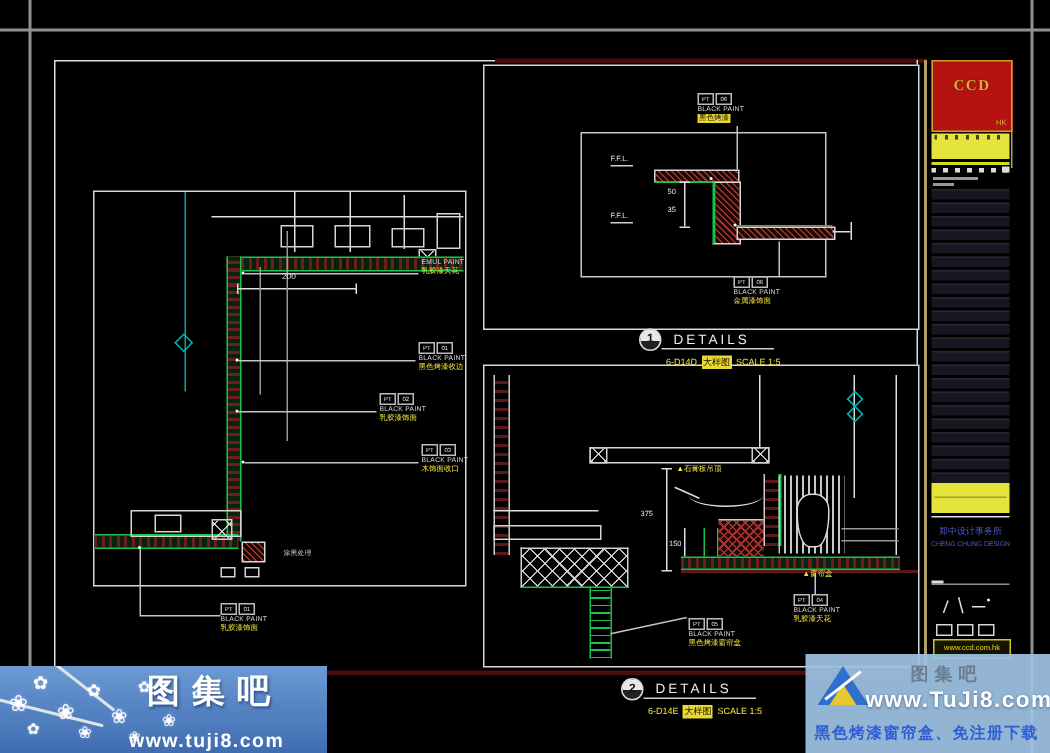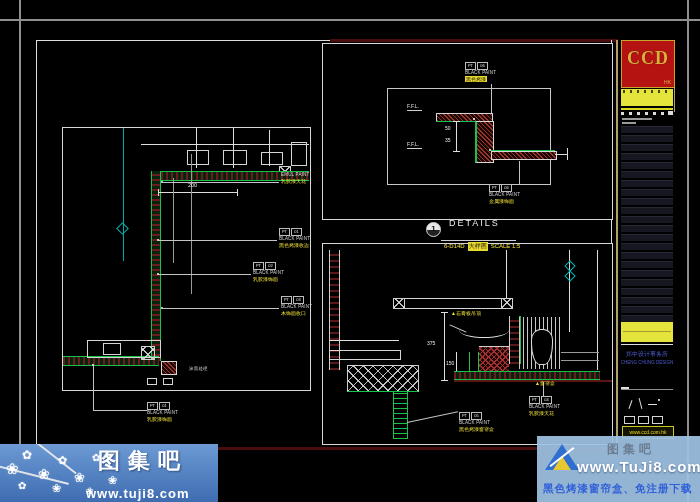--- a/index.html
+++ b/index.html
@@ -48,26 +48,26 @@
        padding:0 3px 1px 0;z-index:4;white-space:nowrap;}
   .dimtxt{position:absolute;color:#e8e8e8;font-size:5.5px;white-space:nowrap;z-index:4;}
   .leader{position:absolute;background:#c4c4c4;}
   .dot{position:absolute;width:2px;height:2px;background:#fff;border-radius:50%;z-index:4;}
   
   .details{position:absolute;width:160px;z-index:6;}
   .bubble{display:inline-block;width:13px;height:13px;border:1px solid #ddd;border-radius:50%;
     background:linear-gradient(#e8e8e8 0 55%,#222 55% 100%);color:#111;font-size:8px;font-weight:bold;
     text-align:center;line-height:12px;vertical-align:middle;}
   .dtitle{display:inline-block;font-size:9px;color:#ececec;letter-spacing:2px;
-    border-bottom:1px solid #cfcfcf;padding:0 16px 12px 8px;vertical-align:middle;}
+    border-bottom:1px solid #cfcfcf;padding:0 16px 1px 8px;vertical-align:middle;}
   .dsub{margin:1px 0 0 18px;font-size:6px;white-space:nowrap;}
   .dsub span{margin-right:3px;}
   
   .ccdbox{position:absolute;background:#b51212;border:1px solid #c9a227;text-align:center;}
-  .ccdtxt{font-family:"Liberation Serif",serif;font-weight:bold;font-size:18px;color:#d9b13c;
+  .ccdtxt{font-family:"Liberation Serif",serif;font-weight:bold;font-size:10px;color:#d9b13c;
     letter-spacing:1px;line-height:34px;text-shadow:0 0 1px #5a0808;}
   .ccdhk{position:absolute;right:3px;bottom:2px;font-size:5px;color:#d9b13c;}
   .yblock{position:absolute;background:#e4e43c;}
   .tb-row{height:6px;margin-bottom:2px;background:#171722;border-top:1px solid #272736;}
   .firm{position:absolute;color:#4a5ccc;text-align:center;white-space:nowrap;overflow:hidden;}
   .webbox{position:absolute;border:1px solid #c9c920;background:#141400;color:#e8d820;
     font-size:5px;text-align:center;line-height:10px;white-space:nowrap;overflow:hidden;}
   
   .wm{position:absolute;z-index:50;overflow:hidden;}
   .wm-left{background:linear-gradient(180deg,#6b9ad4,#3f6cb0);}
@@ -267,20 +267,26 @@
       <div class="yl">黑色烤漆窗帘盒</div>
     </div>
     <div class="leader" style="left:220px;top:138px;width:1px;height:14px"></div>
     <div class="lbl" style="left:206px;top:152px">
       <div><span class="bx">PT</span><span class="bx">04</span></div>
       <div class="l1">BLACK PAINT</div>
       <div class="yl">乳胶漆天花</div>
     </div>
   </div>
 
+  <div class="details" style="left:414px;top:451px">
+    <span class="bubble">2</span><span class="dtitle">DETAILS</span>
+    <div class="dsub">
+      <span class="yl">6-D14E</span><span class="ylbg">大样图</span><span class="yl">SCALE 1:5</span>
+    </div>
+  </div>
 
   <div>
     <div class="ccdbox" style="left:621px;top:40px;width:52px;height:46px">
       <div class="ccdtxt">CCD</div>
       <div class="ccdhk">HK</div>
     </div>
     <div class="yblock" style="left:621px;top:89px;width:52px;height:17px">
       <div class="abs" style="left:2px;top:1px;width:48px;height:3px;background-image:repeating-linear-gradient(90deg,#44440a 0 2px,transparent 2px 7px)"></div>
     </div>
     <div class="yblock" style="left:621px;top:108px;width:52px;height:2px;background:#d8d820"></div>

